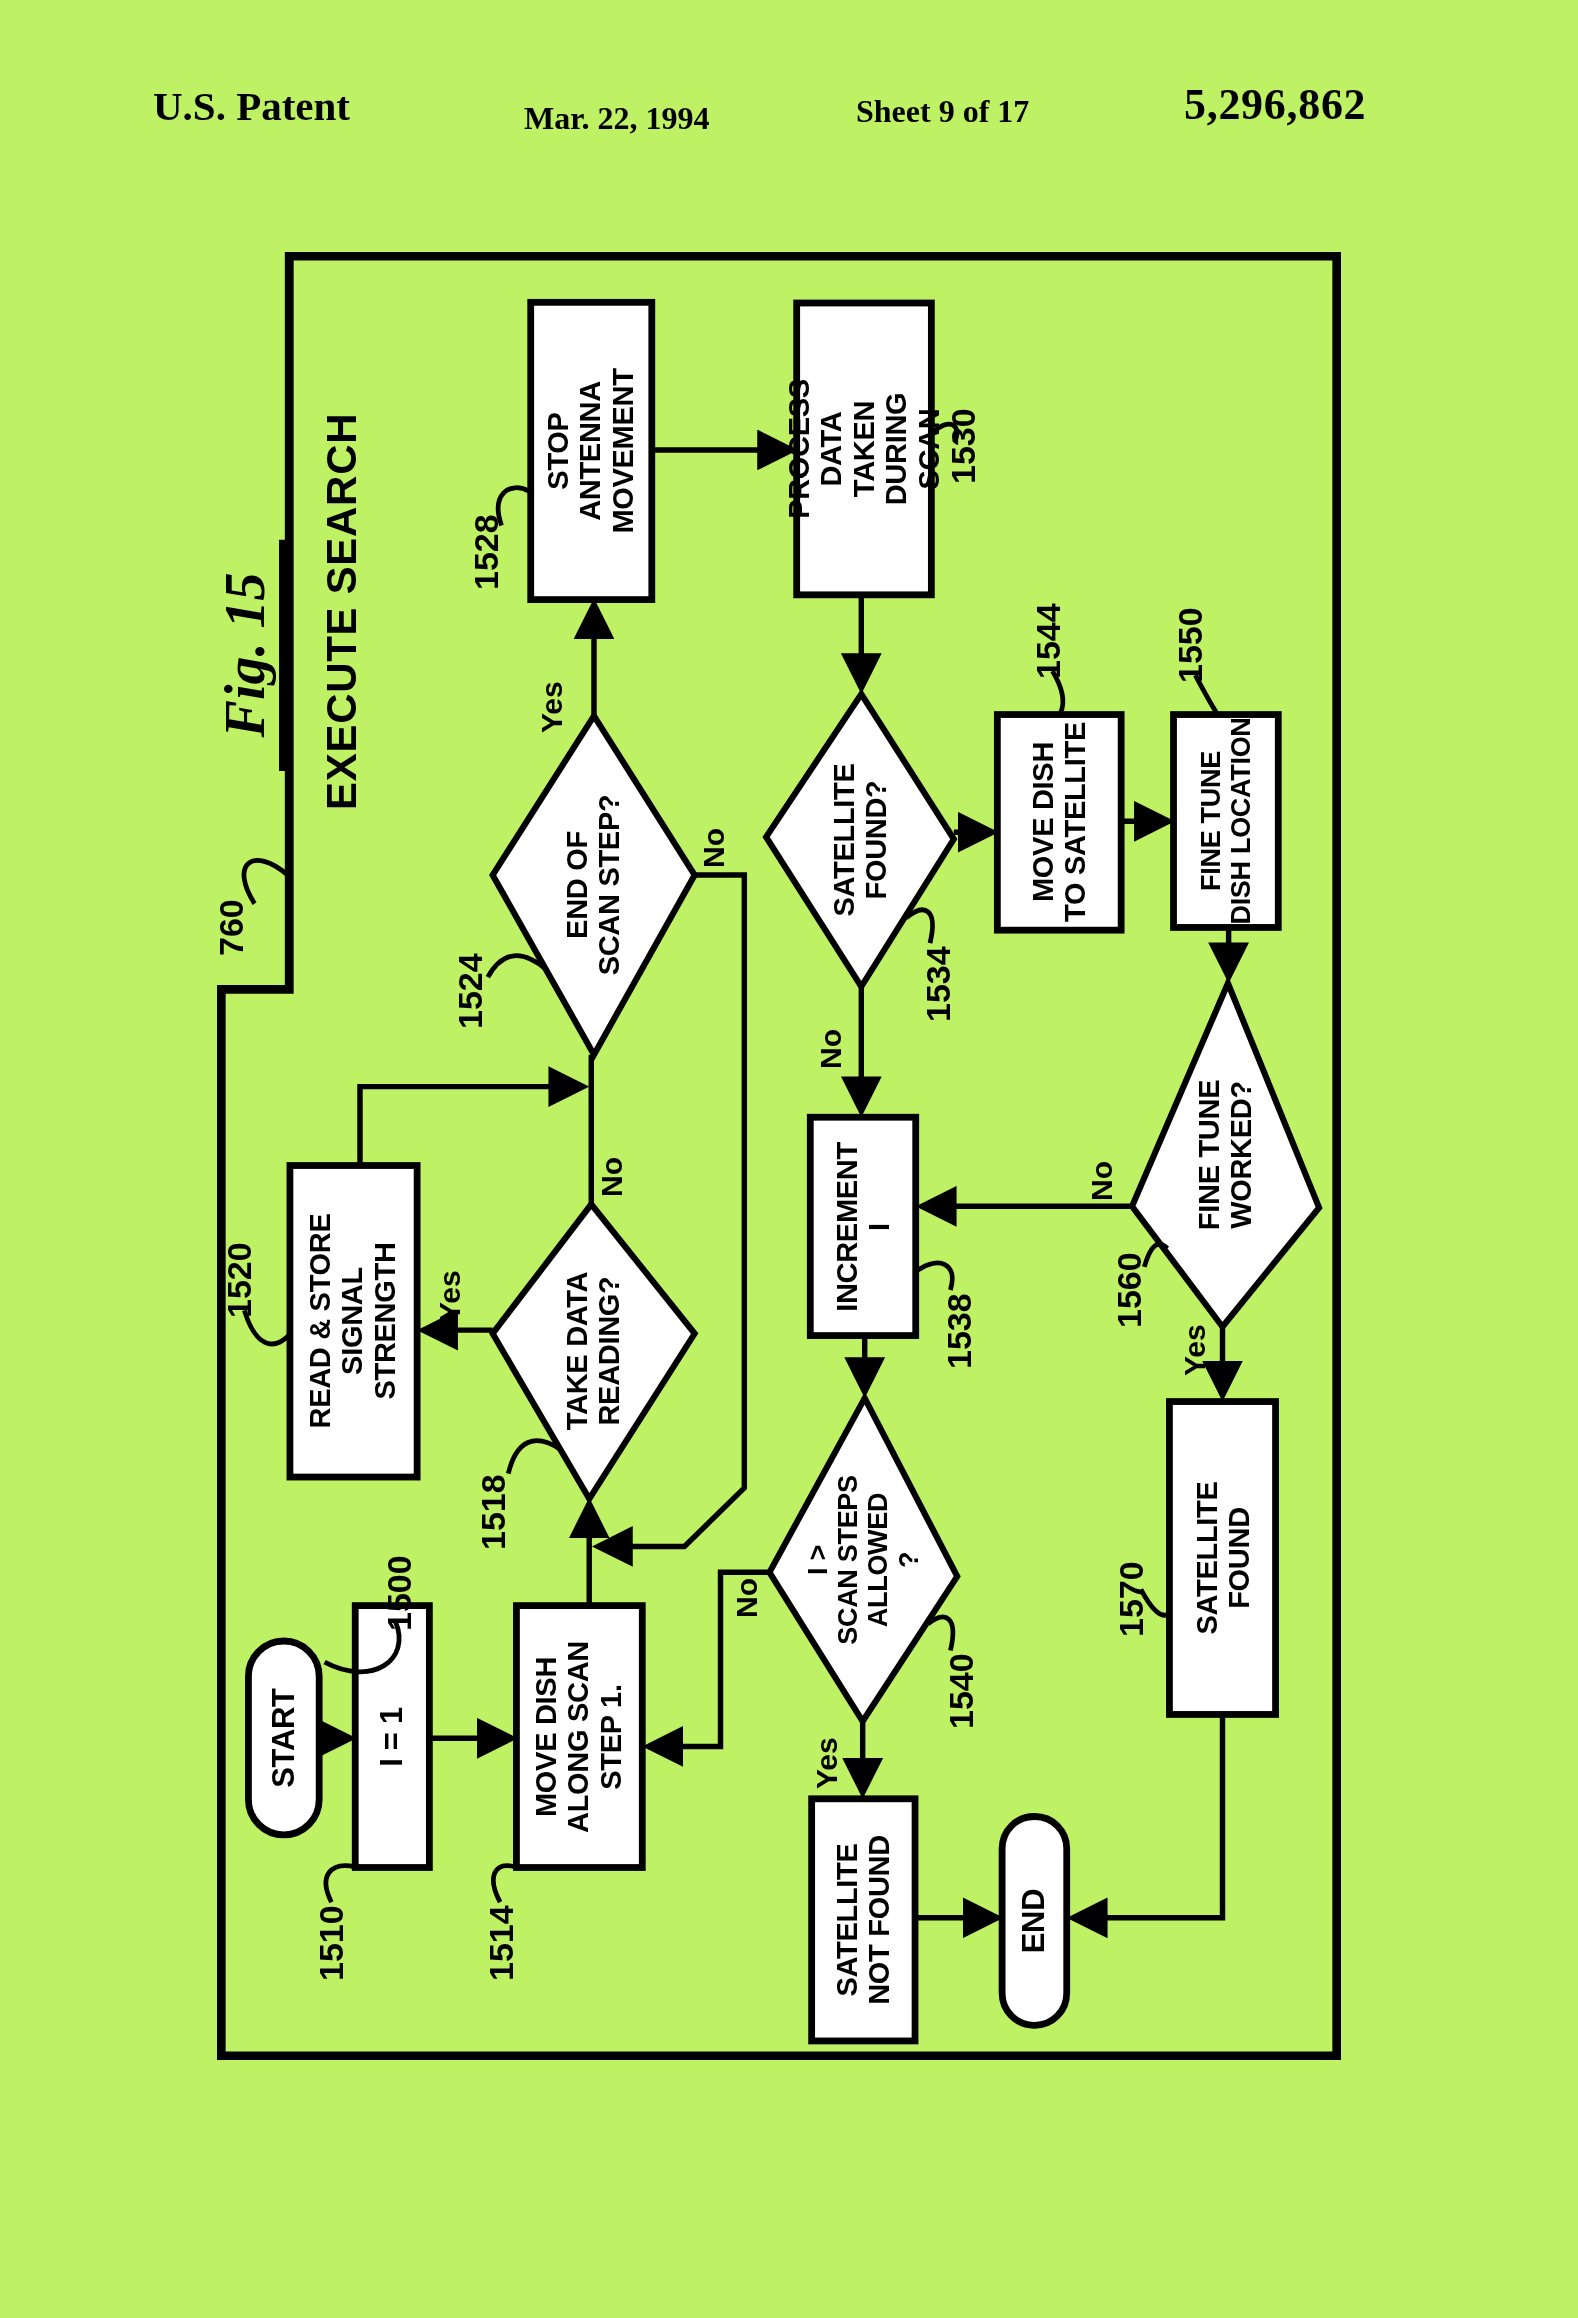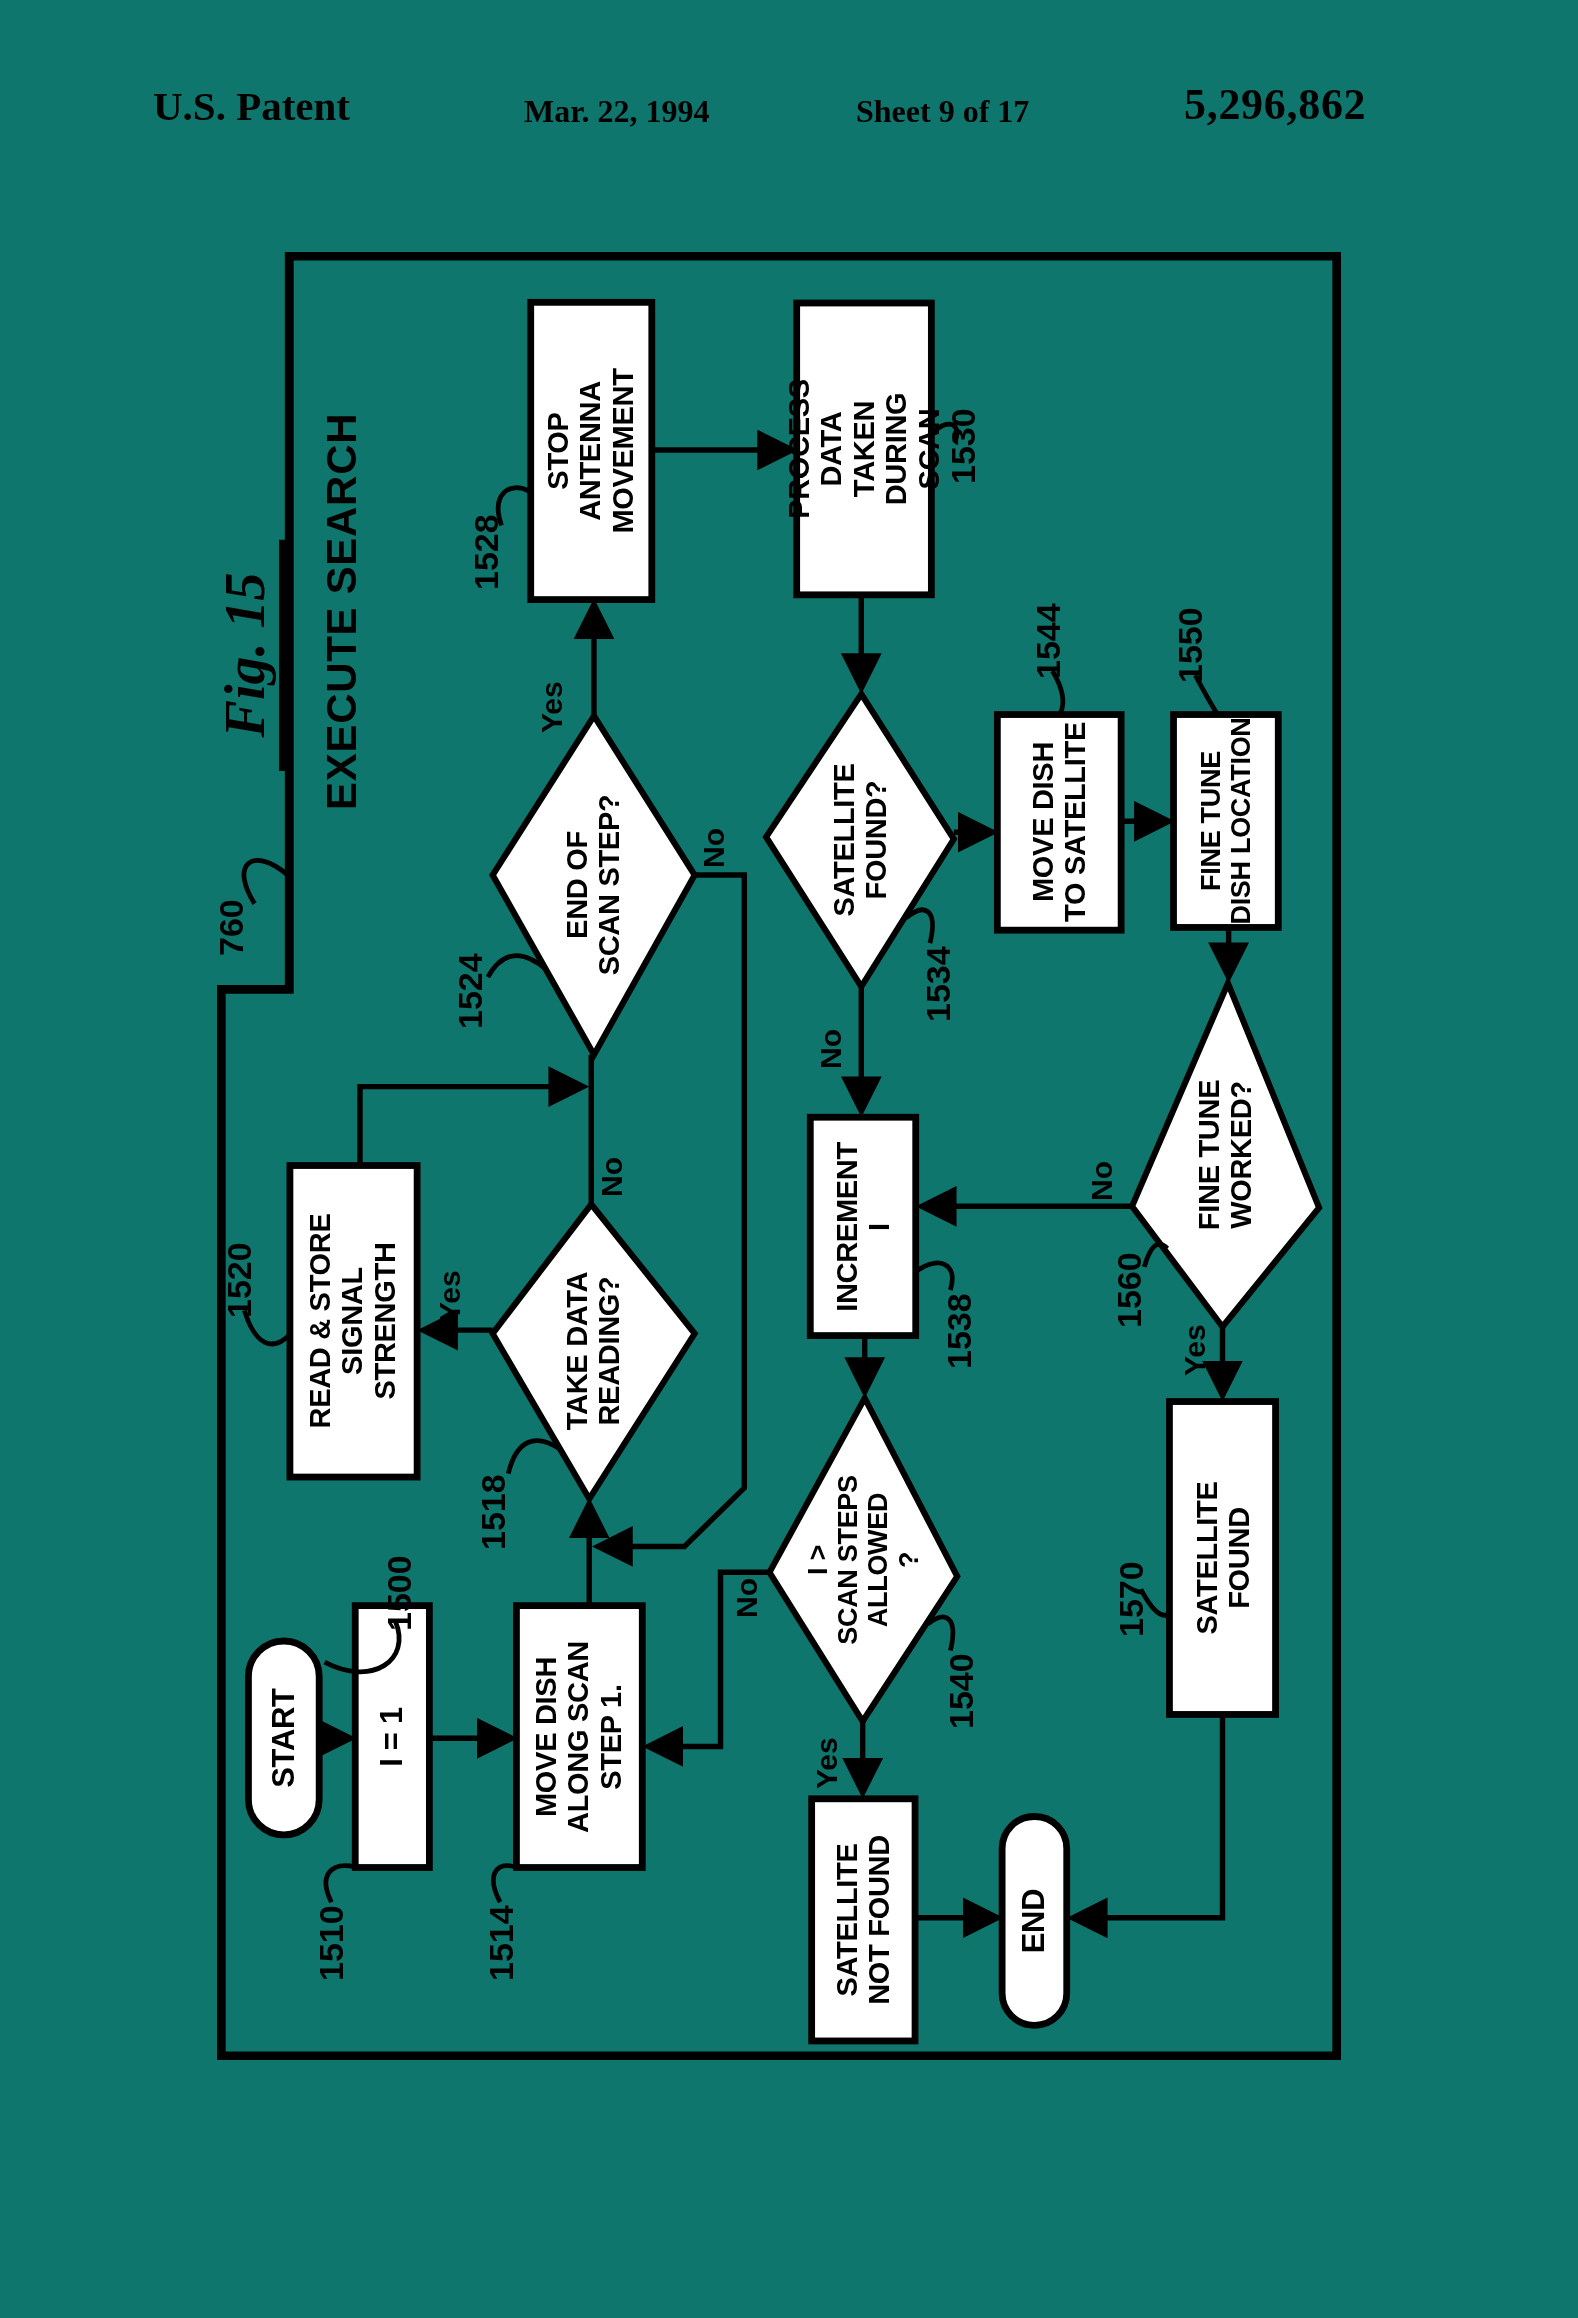--- a/index.html
+++ b/index.html
@@ -1,20 +1,20 @@
 <!DOCTYPE html>
 <html style="font-size:11px"><head>
 <meta charset="utf-8">
 <style>
   html,body{margin:0;padding:0;background:#e8e8e8;}
-  #page{position:relative;width:1578px;height:2319px;background:#0f766e;overflow:hidden;
+  #page{position:relative;width:1578px;height:2319px;background:#bef264;overflow:hidden;
         font-family:"Liberation Sans",sans-serif;color:#000;}
   .hdr{position:absolute;font-family:"Liberation Serif",serif;font-weight:bold;white-space:nowrap;}
   #h-patent{left:153px;top:82px;font-size:41px;}
-  #h-date{left:524px;top:93px;font-size:32px;font-family:Liberation Serif, serif;}
+  #h-date{left:524px;top:100px;font-size:32px;font-family:Liberation Serif, serif;}
   #h-sheet{left:856px;top:93px;font-size:32px;}
   #h-number{left:1184px;top:79px;font-size:44px;letter-spacing:0.7px;text-align:right;}
   
   #fc{position:absolute;left:-125px;top:594px;width:1808px;height:1124px;
       transform:rotate(-90deg);}
   #fc svg{position:absolute;left:0;top:0;}
   .lbl{position:absolute;font-weight:bold;font-size:29px;line-height:1.12;text-align:center;
        white-space:pre-line;transform:translate(-50%,-50%);letter-spacing:-0.3px;}
   .ref{position:absolute;font-weight:bold;font-size:34px;white-space:nowrap;}
   .yn{position:absolute;font-weight:bold;font-size:30px;white-space:nowrap;}

